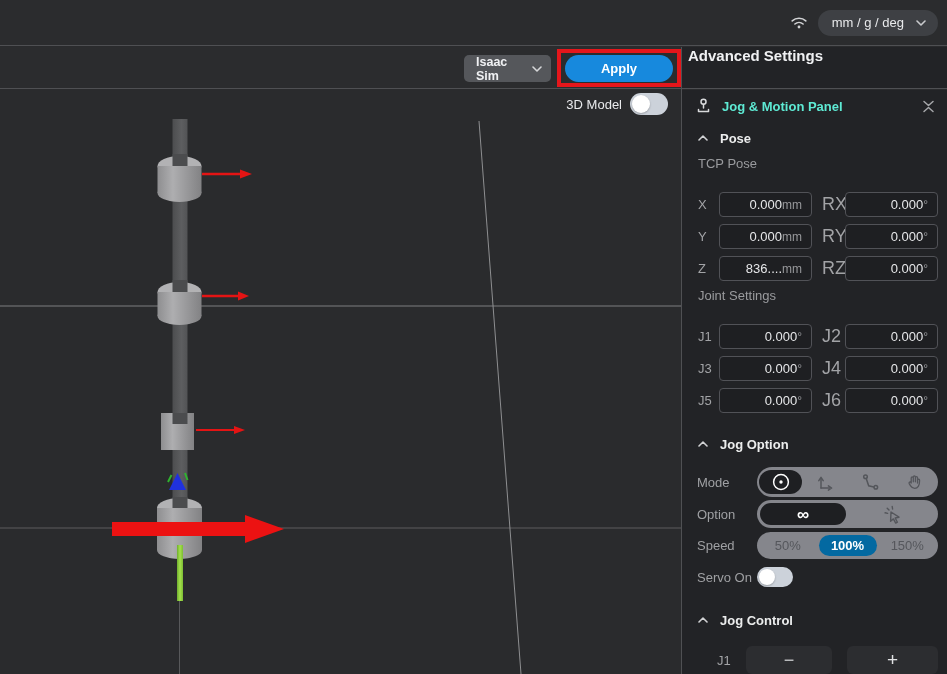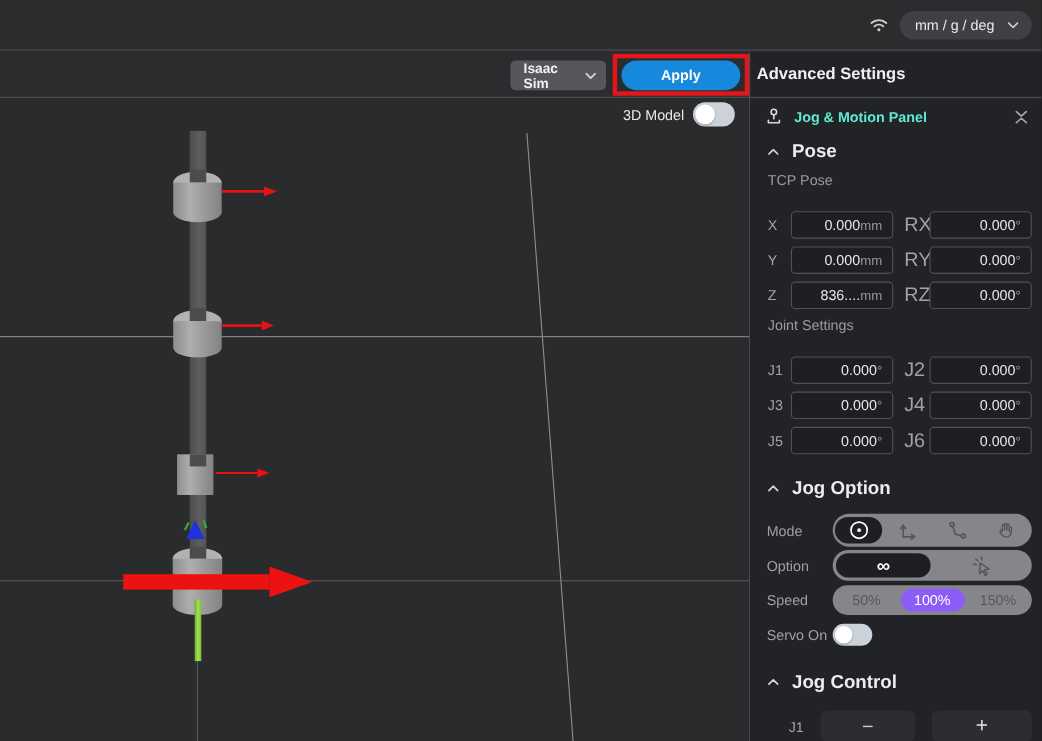--- a/index.html
+++ b/index.html
@@ -17,62 +17,62 @@
            border-bottom:1px solid #4f5053;box-sizing:border-box;}
   .sim-select{position:absolute;left:464px;top:8px;width:87px;height:27px;background:#55575b;
            border-radius:5px;display:flex;align-items:center;justify-content:space-between;
            padding:0 9px 0 12px;box-sizing:border-box;cursor:pointer;}
   .sim-select .txt{font-size:12.5px;font-weight:bold;color:#f0f1f3;}
   .apply-box{position:absolute;left:557px;top:2px;width:124px;height:38px;
            border:4px solid #e5161b;box-sizing:border-box;display:flex;align-items:center;justify-content:center;}
   .apply-btn{width:108px;height:27px;border:none;border-radius:14px;background:#1789dd;color:#fff;
            font-weight:bold;font-size:13px;font-family:"Liberation Sans",sans-serif;cursor:pointer;}
   .panel-head{position:absolute;left:682px;top:47px;width:265px;height:42px;background:#222326;
-           border-bottom:1px solid #4f5053;display:flex;align-items:center;padding-left:6px;box-sizing:border-box;}
+           border-bottom:1px solid #4f5053;display:flex;padding-left:6px;box-sizing:border-box;}
   .panel-head h1{margin:0;font-size:15px;font-weight:bold;color:#f0f1f3;}
   .vdivider{position:absolute;left:681px;top:47px;width:1px;height:627px;background:#4f5053;}
   
   .viewport{position:absolute;left:0;top:90px;width:681px;height:584px;background:#2a2b2d;}
   .model-toggle-row{position:absolute;top:3px;right:13px;display:flex;align-items:center;gap:8px;z-index:2;}
   .model-toggle-row .lbl{font-size:13px;color:#e9eaec;}
   .toggle{position:relative;width:38px;height:22px;border-radius:11px;background:#ccd2da;cursor:pointer;}
   .toggle .knob{position:absolute;left:2px;top:2px;width:18px;height:18px;border-radius:50%;background:#ffffff;
            box-shadow:0 1px 2px rgba(0,0,0,.25);}
   .toggle.small{width:36px;height:20px;border-radius:10px;}
   .toggle.small .knob{width:16px;height:16px;}
   
   .panel{position:absolute;left:682px;top:90px;width:265px;height:584px;background:#222326;}
   .jm-row{position:absolute;left:0;top:6px;width:265px;height:20px;display:flex;align-items:center;}
   .jm-row .ic{margin-left:14px;display:flex;}
   .jm-row .t{margin-left:10px;font-size:13px;font-weight:bold;color:#5eead4;}
   .jm-row .collapse{margin-left:auto;margin-right:12px;display:flex;cursor:pointer;}
   .sec-head{position:absolute;left:0;width:265px;height:16px;display:flex;align-items:center;cursor:pointer;}
   .sec-head .chev{margin-left:16px;display:flex;}
-  .sec-head .t{margin-left:12px;font-size:17px;font-weight:bold;color:#eceded;}
+  .sec-head .t{margin-left:12px;font-size:13px;font-weight:bold;color:#eceded;}
   .sub-label{position:absolute;left:16px;font-size:13px;color:#9a9b9e;}
   .frow{position:absolute;left:0;width:265px;height:25px;display:flex;align-items:center;}
   .frow .flab{margin-left:16px;width:21px;font-size:13px;color:#a2a3a6;}
   .frow .flab2{margin-left:10px;width:23px;font-size:18px;color:#a2a3a6;}
   .fbox{width:93px;height:25px;background:#1e1f22;border:1px solid #515257;border-radius:4px;
         display:flex;align-items:center;justify-content:flex-end;padding:0 9px;box-sizing:border-box;cursor:text;}
   .fbox .val{font-size:13px;color:#e6e7e9;}
   .fbox .unit{font-size:12px;color:#97989b;}
   .crow{position:absolute;left:0;width:265px;display:flex;align-items:center;}
   .crow .clab{margin-left:15px;width:60px;font-size:13px;color:#9fa0a3;}
   .segtrack{background:#85868c;border-radius:15px;display:flex;align-items:center;box-sizing:border-box;}
   .segtrack.mode{width:181px;height:30px;padding:0 1px;}
   .segcell{flex:1;display:flex;align-items:center;justify-content:center;cursor:pointer;}
   .segcell.sel{flex:none;width:43px;height:24px;background:#1e1f22;border-radius:12px;margin:0 1px;}
   .segtrack.option{width:181px;height:28px;}
   .segcell.optsel{flex:none;width:86px;height:22px;background:#1e1f22;border-radius:11px;margin-left:3px;}
   .inf{font-size:17px;font-weight:bold;color:#ffffff;line-height:1;}
   .segtrack.speed{width:181px;height:27px;}
   .speedcell{flex:1;text-align:center;font-size:13px;color:#55575c;cursor:pointer;}
-  .speedcell.sel{flex:none;width:58px;height:21px;line-height:21px;background:#8b5cf6;border-radius:11px;
-        color:#ffffff;font-weight:normal;}
+  .speedcell.sel{flex:none;width:58px;height:21px;line-height:21px;background:#0369a1;border-radius:11px;
+        color:#ffffff;font-weight:bold;}
   .jc-row{position:absolute;left:0;width:265px;height:28px;display:flex;align-items:center;}
   .jc-row .jlab{margin-left:35px;width:29px;font-size:13px;color:#a2a3a6;}
   .jbtn{height:28px;background:#2c2d30;border:none;border-radius:6px;cursor:pointer;
         font-family:"Liberation Sans",sans-serif;display:flex;align-items:center;justify-content:center;}
   .jbtn.minus{width:86px;color:#cbccce;font-size:18px;}
   .jbtn.plus{width:91px;margin-left:15px;color:#e0e1e3;font-size:19px;}
   svg{display:block;}
 </style>
 </head>
 <body>

